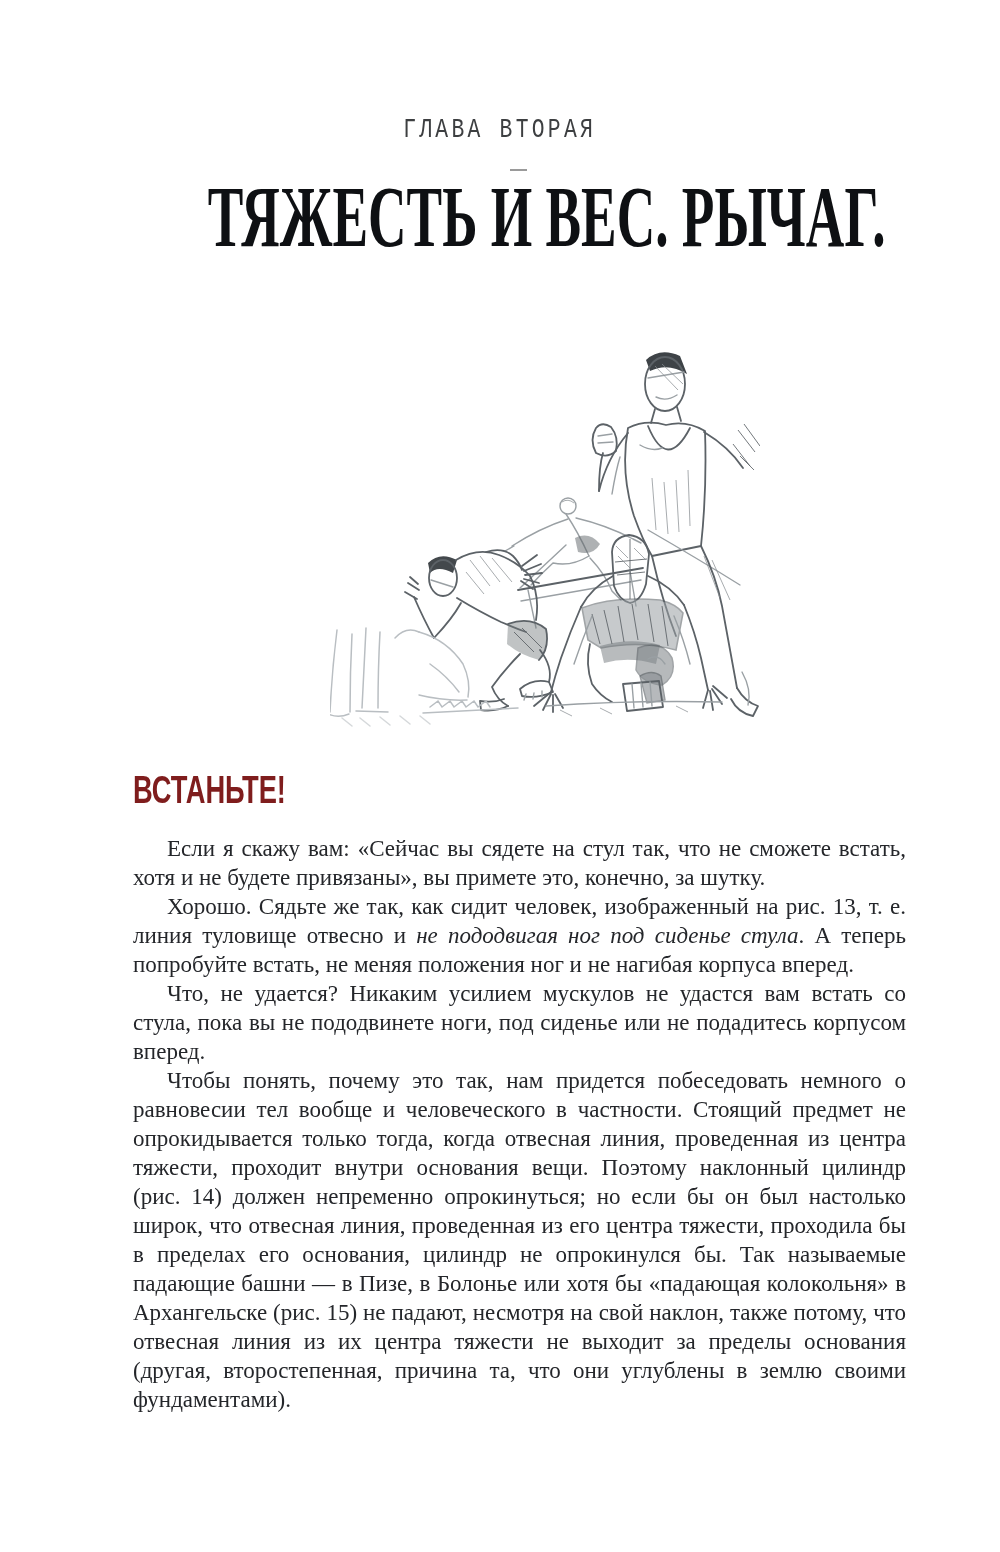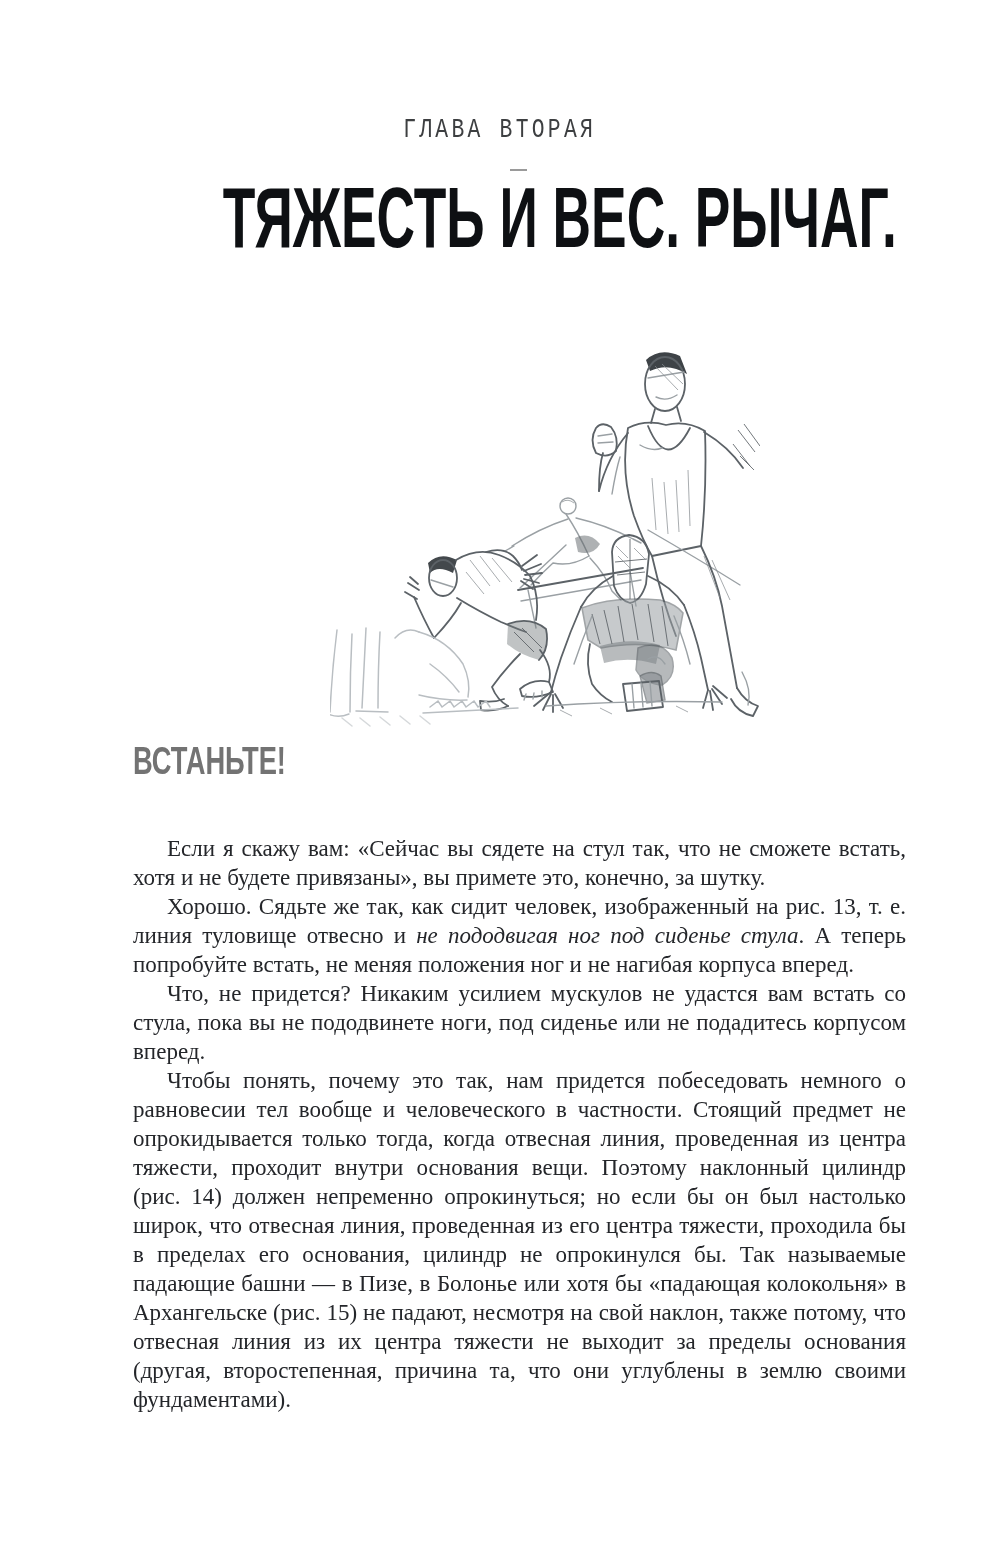--- a/index.html
+++ b/index.html
@@ -40,24 +40,24 @@
     position: absolute;
     top: 169px;
     left: 510px;
     width: 17px;
     height: 2px;
     background: #9a9a9a;
   }
   .chapter-title {
     position: absolute;
     top: 183px;
-    left: 16px;
+    left: 0;
     width: 976px;
     text-align: center;
-    font-family: Liberation Sans, sans-serif;
+    font-family: Liberation Serif, serif;
     font-weight: 700;
     font-size: 86px;
     line-height: 68px;
     color: #0e1013;
   }
   .chapter-title .line {
     display: block;
   }
   .chapter-title .squeeze {
     display: inline-block;
@@ -77,26 +77,26 @@
   .figure-wrap svg { display: block; width: 100%; height: 100%; }
   .pencil  { fill: none; stroke: #5c6267; stroke-width: 1.8; stroke-linecap: round; stroke-linejoin: round; }
   .pencil-light { fill: none; stroke: #9aa0a4; stroke-width: 1.4; stroke-linecap: round; }
   .pencil-ghost { fill: none; stroke: #b9bec2; stroke-width: 1.5; stroke-linecap: round; }
   .hatch   { fill: none; stroke: #868c90; stroke-width: 0.9; opacity: 0.8; }
   .hatch-dark { fill: none; stroke: #5a6065; stroke-width: 1; opacity: 0.85; }
 
   
   .section-heading {
     position: absolute;
-    top: 739px;
+    top: 768px;
     left: 133px;
     font-family: "Liberation Sans", sans-serif;
     font-weight: 700;
     font-size: 39px;
-    color: #737373;
+    color: #7f1d1d;
   }
   .section-heading .squeeze {
     display: inline-block;
     transform: scale(0.70, 1);
     transform-origin: 0 50%;
     white-space: nowrap;
   }
   .body-text {
     position: absolute;
     top: 834px;
@@ -255,17 +255,17 @@
     </svg>
   </div>
 
   <h2 class="section-heading" style="margin:0;">
     <span class="squeeze">ВСТАНЬТЕ!</span>
   </h2>
 
   <div class="body-text">
     <p>Если я скажу вам: «Сейчас вы сядете на стул так, что не сможете встать, хотя и не будете привязаны», вы примете это, конечно, за шутку.</p>
     <p><span>Хорошо. Сядьте же так, как сидит человек, изображенный на рис. 13, т. е. линия туловище отвесно и </span><span class="it">не пододвигая ног под сиденье стула</span><span>. А теперь попробуйте встать, не меняя положения ног и не нагибая корпуса вперед.</span></p>
-    <p>Что, не придется? Никаким усилием мускулов не удастся вам встать со стула, пока вы не пододвинете ноги, под сиденье или не подадитесь корпусом вперед.</p>
+    <p>Что, не удается? Никаким усилием мускулов не удастся вам встать со стула, пока вы не пододвинете ноги, под сиденье или не подадитесь корпусом вперед.</p>
     <p>Чтобы понять, почему это так, нам придется побеседовать немного о равновесии тел вообще и человеческого в частности. Стоящий предмет не опрокидывается только тогда, когда отвесная линия, проведенная из центра тяжести, проходит внутри основания вещи. Поэтому наклонный цилиндр (рис. 14) должен непременно опрокинуться; но если бы он был настолько широк, что отвесная линия, проведенная из его центра тяжести, проходила бы в пределах его основания, цилиндр не опрокинулся бы. Так называемые падающие башни — в Пизе, в Болонье или хотя бы «падающая колокольня» в Архангельске (рис. 15) не падают, несмотря на свой наклон, также потому, что отвесная линия из их центра тяжести не выходит за пределы основания (другая, второстепенная, причина та, что они углублены в землю своими фундаментами).</p>
   </div>
 
 </div>
 
 </body></html>

